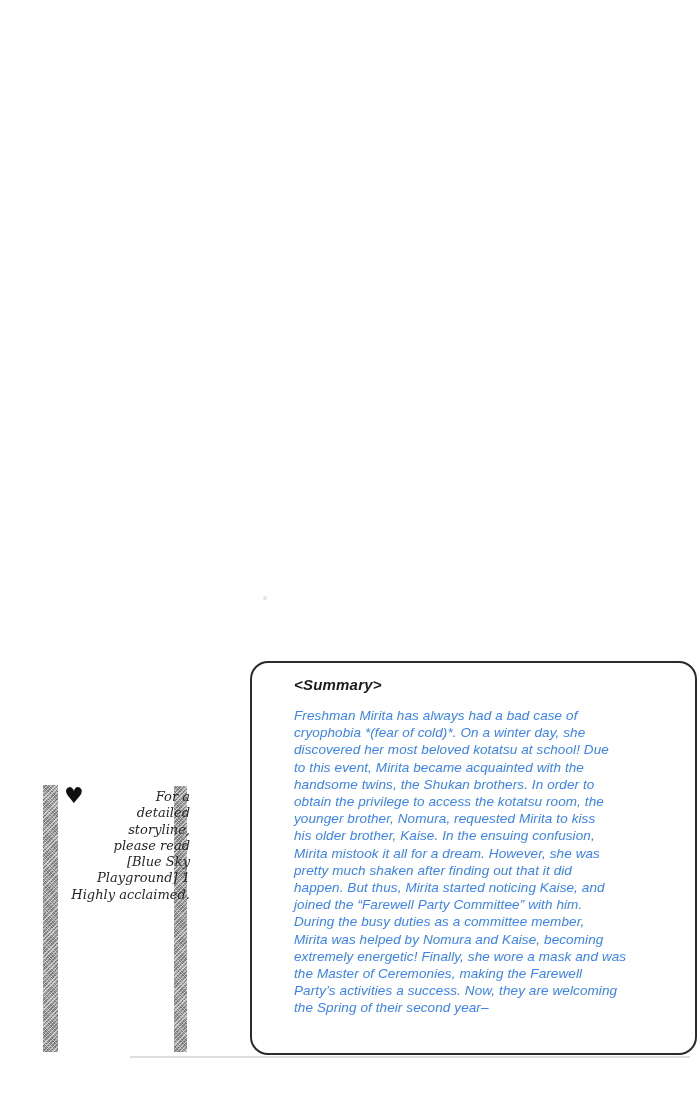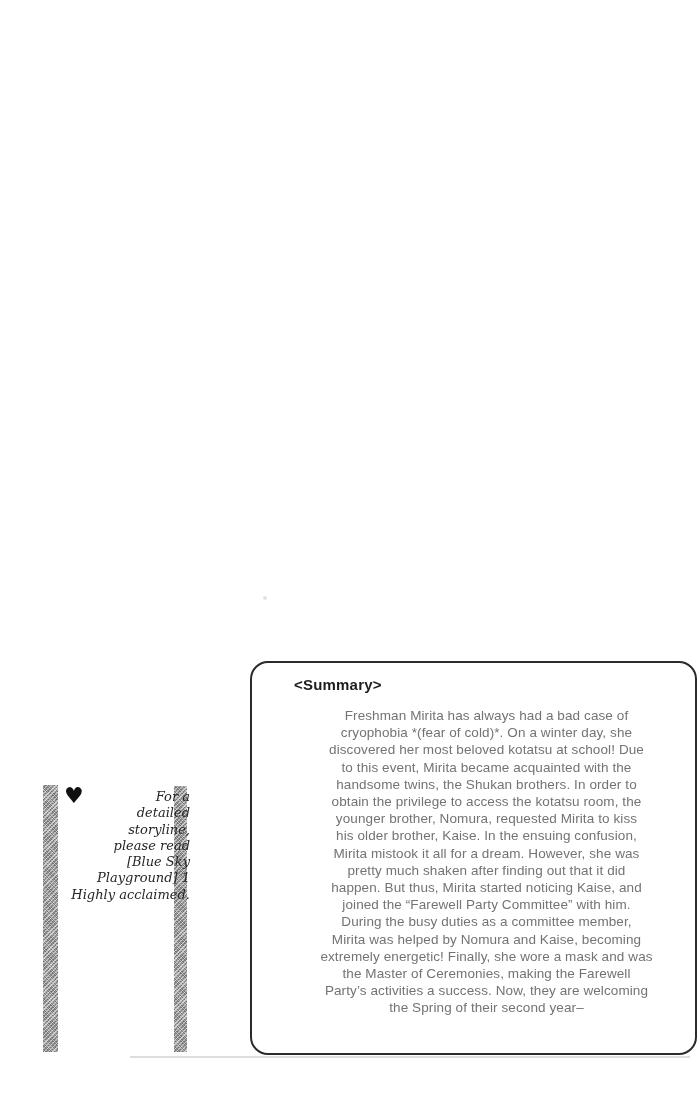--- a/index.html
+++ b/index.html
@@ -121,23 +121,23 @@
     <span class="heart">♥</span>
     <div class="note-text" style="color: rgb(38, 38, 38);">For a
 detailed
 storyline,
 please read
 [Blue Sky
 Playground] 1
 Highly acclaimed.</div>
   </div>
 
-  <div class="summary-box" style="border-color: rgb(43, 43, 43);">
+  <div class="summary-box" style="border-color: rgb(43, 43, 43); font-style: italic;">
     <div class="summary-heading">&lt;Summary&gt;</div>
-    <div class="summary-body" style="color: #737373; text-align: center;">Freshman Mirita has always had a bad case of
+    <div class="summary-body" style="color: #3b82f6;">Freshman Mirita has always had a bad case of
 cryophobia *(fear of cold)*. On a winter day, she
 discovered her most beloved kotatsu at school! Due
 to this event, Mirita became acquainted with the
 handsome twins, the Shukan brothers. In order to
 obtain the privilege to access the kotatsu room, the
 younger brother, Nomura, requested Mirita to kiss
 his older brother, Kaise. In the ensuing confusion,
 Mirita mistook it all for a dream. However, she was
 pretty much shaken after finding out that it did
 happen. But thus, Mirita started noticing Kaise, and

